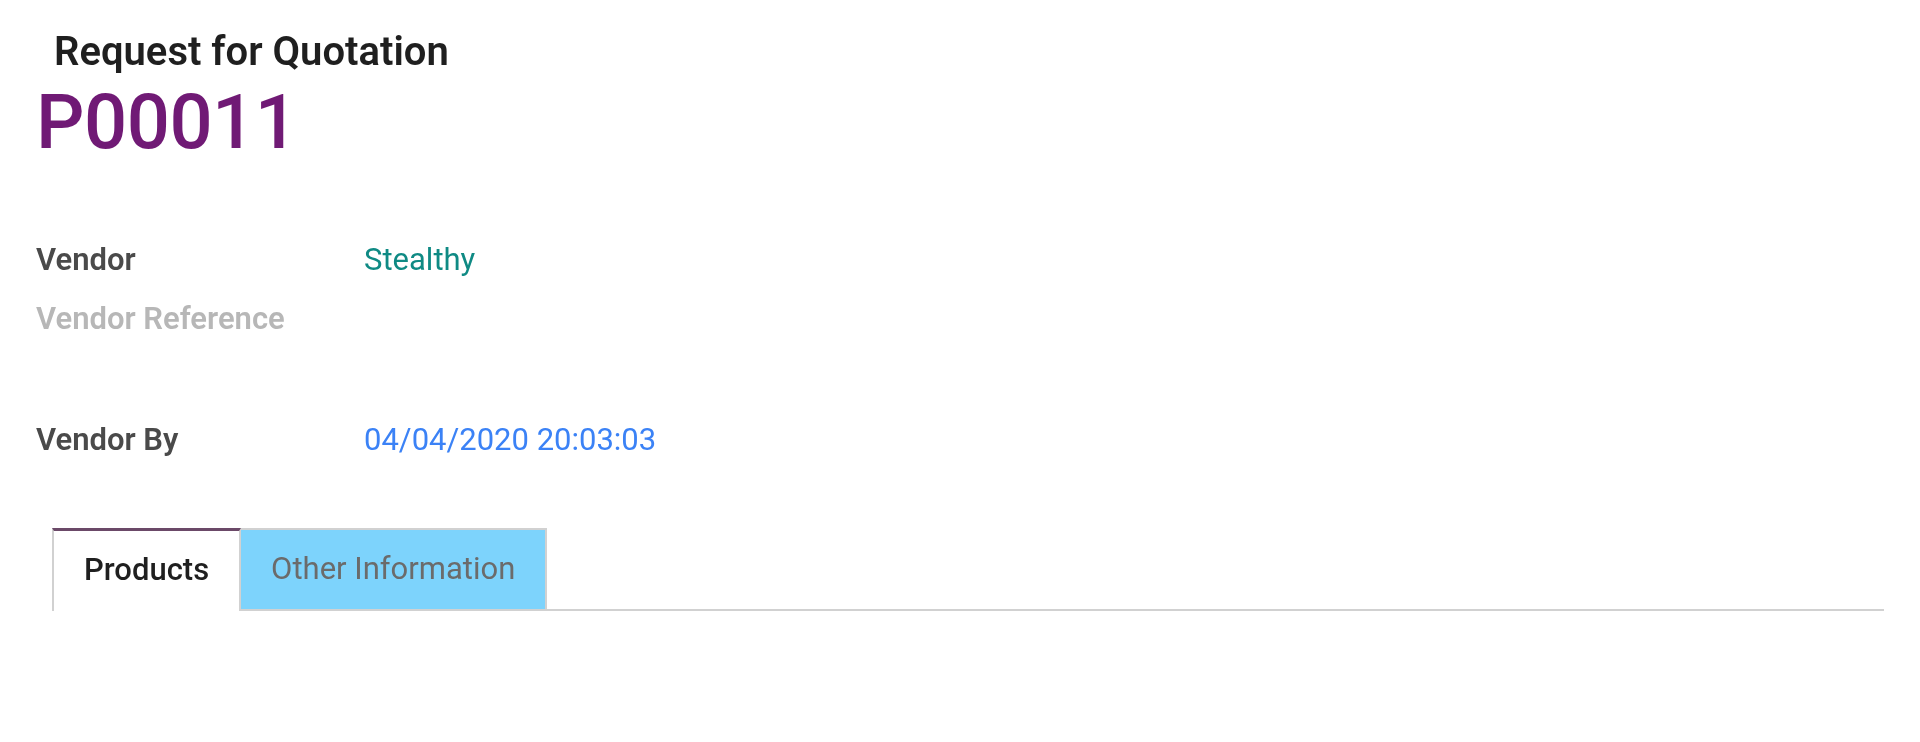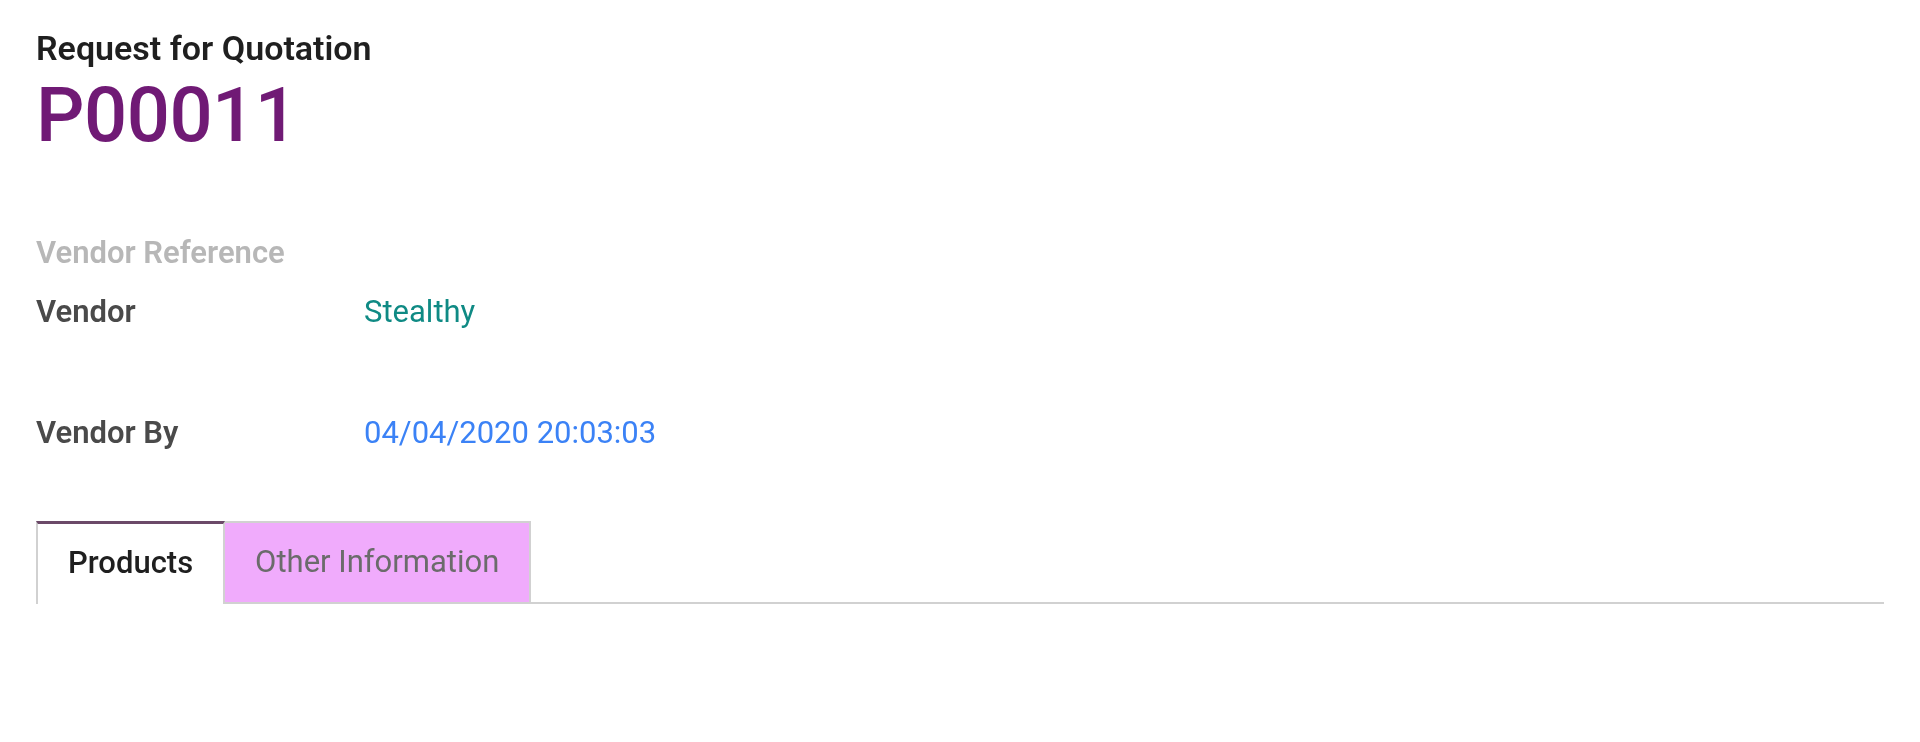--- a/index.html
+++ b/index.html
@@ -12,24 +12,25 @@
       background: #fff;
       color: #374151;
       width: 1920px;
       height: 742px;
       position: relative;
     }
     .page {
       padding: 28px 36px 0 36px;
     }
     .page-subtitle {
-      font-size: 34px;
+      font-size: 40px;
       font-weight: 600;
       color: #1f1f1f;
       margin-bottom: 8px;
+      margin-left: 18px;
     }
     .page-title {
       font-size: 76px;
       font-weight: 500;
       color: #701a75;
       letter-spacing: -0.5px;
       margin-bottom: 78px;
       line-height: 1.05;
     }
     .fields {
@@ -58,31 +59,31 @@
     .field-value.link {
       color: #0f8a84;
       cursor: pointer;
     }
     .field-spacer {
       height: 40px;
     }
     .tabs {
       display: flex;
       border-bottom: 2px solid #d1d1d1;
-      margin-left: 0;
+      margin-left: 16px;
     }
     .tab {
       padding: 20px 30px 22px 30px;
       font-size: 31px;
       border: 2px solid transparent;
       border-bottom: none;
       cursor: pointer;
       position: relative;
       color: #6b6b6b;
-      background: #f0abfc;
+      background: #7dd3fc;
     }
     .tab.active {
       border-color: #d1d1d1;
       border-top: 3px solid #6b4968;
       color: #1f1f1f;
       font-weight: 500;
       margin-bottom: -2px;
       background: #fff;
     }
     .tab:not(.active) {
@@ -96,26 +97,26 @@
   </style>
 </head>
 <body>
 
 <div class="page">
   <div class="page-subtitle">Request for Quotation</div>
   <div class="page-title">P00011</div>
 
   <div class="fields">
     <div class="field-row">
+      <div class="field-label">Vendor</div>
+      <div class="field-value link">Stealthy</div>
+    </div>
+    <div class="field-row">
       <div class="field-label muted">Vendor Reference</div>
       <div class="field-value"></div>
-    </div>
-    <div class="field-row">
-      <div class="field-label">Vendor</div>
-      <div class="field-value link">Stealthy</div>
     </div>
     <div class="field-spacer"></div>
     <div class="field-row">
       <div class="field-label">Vendor By</div>
       <div class="field-value">04/04/2020 20:03:03</div>
     </div>
   </div>
 
   <div class="tabs">
     <div class="tab active">Products</div>

